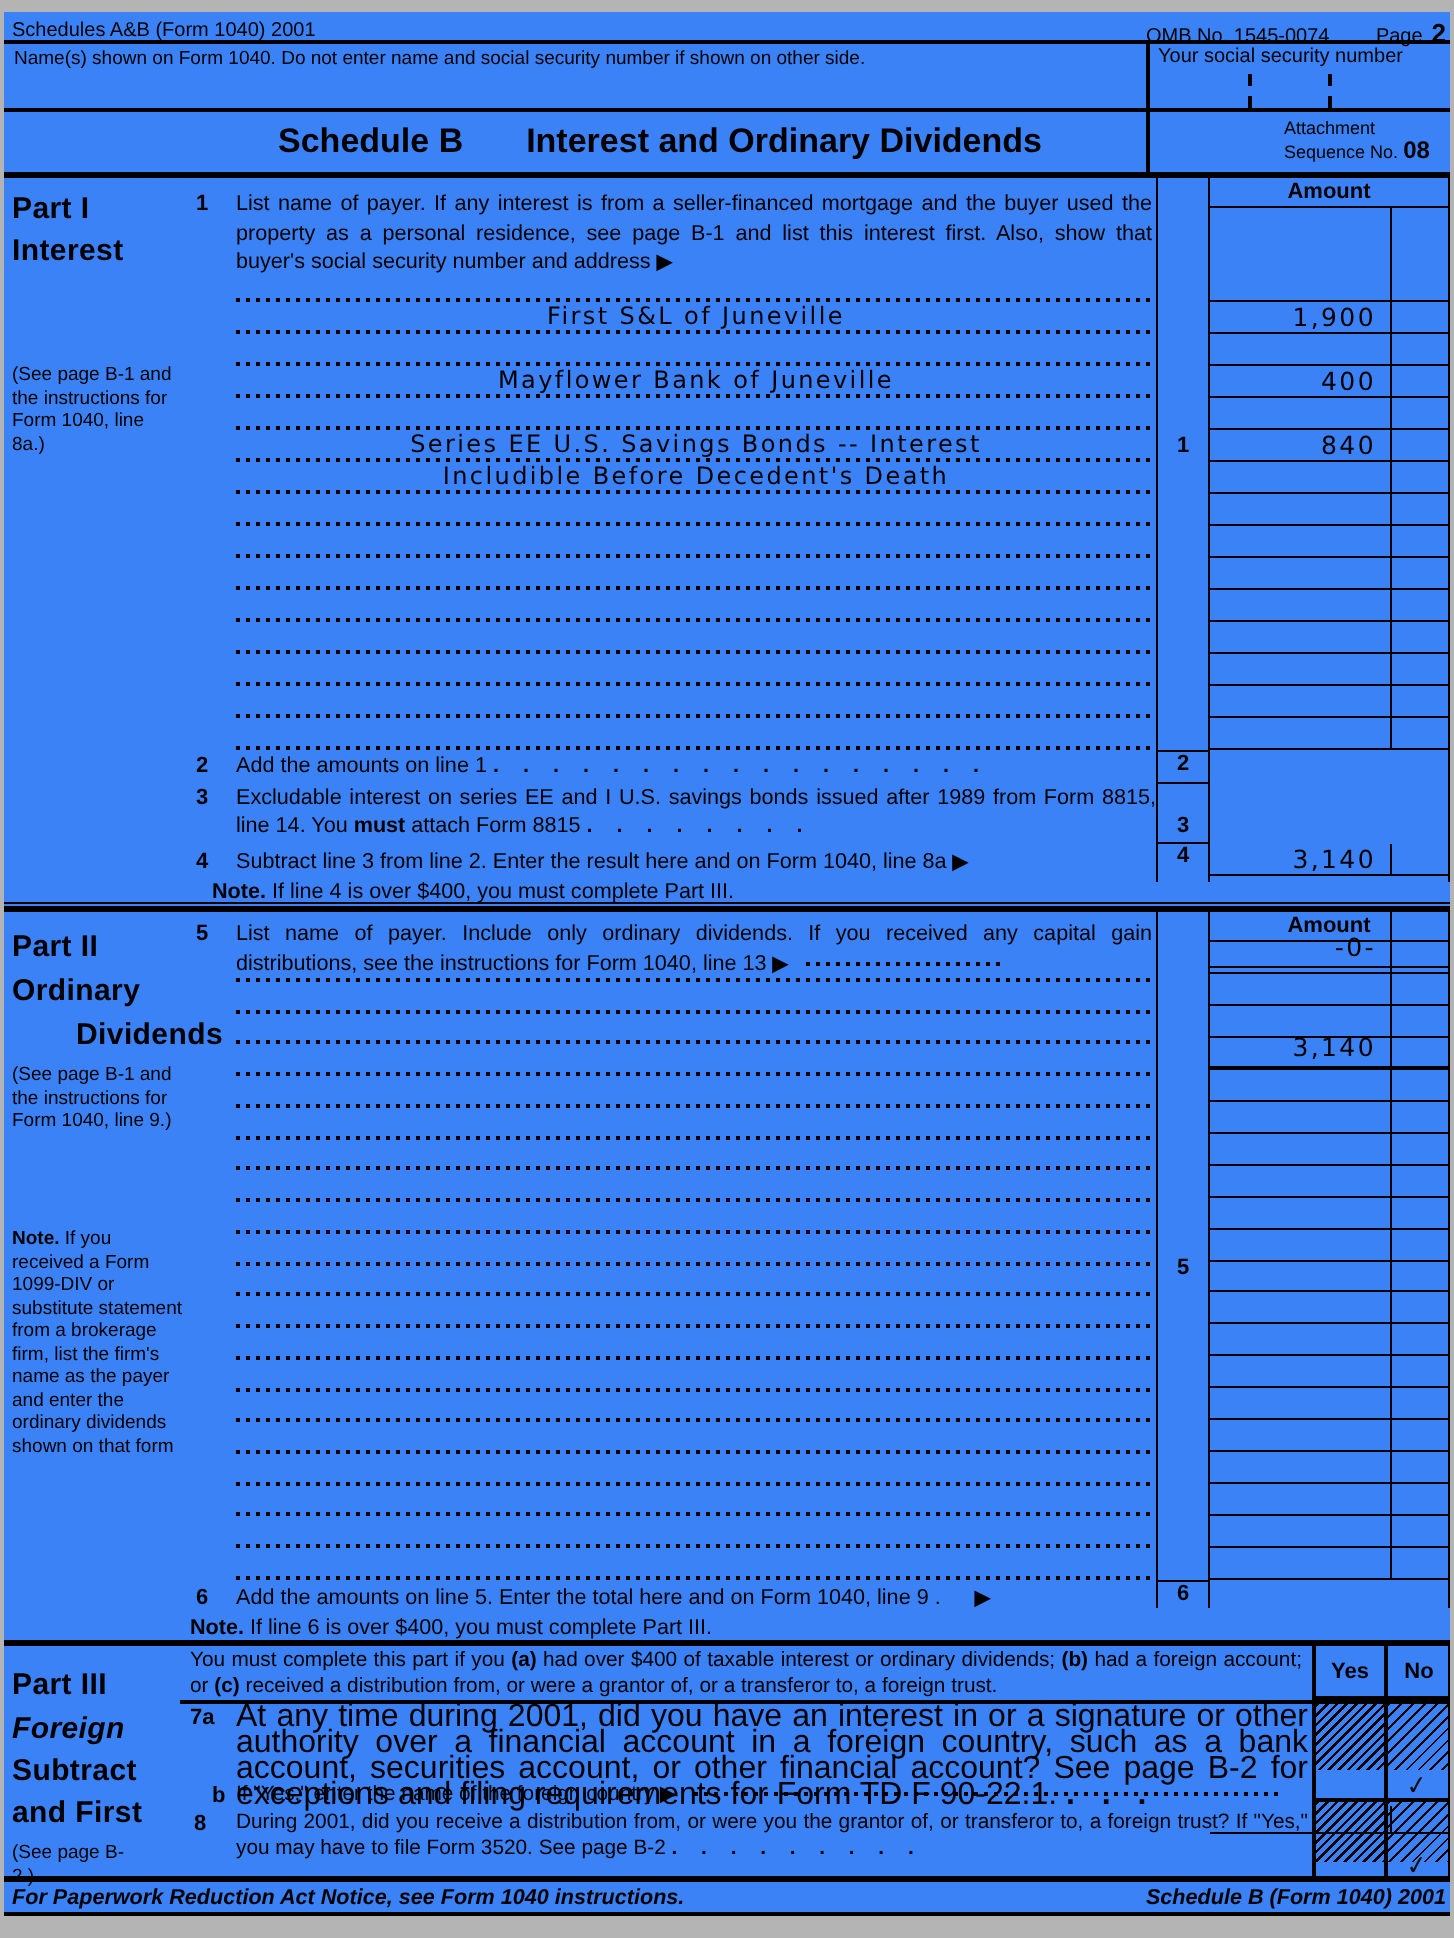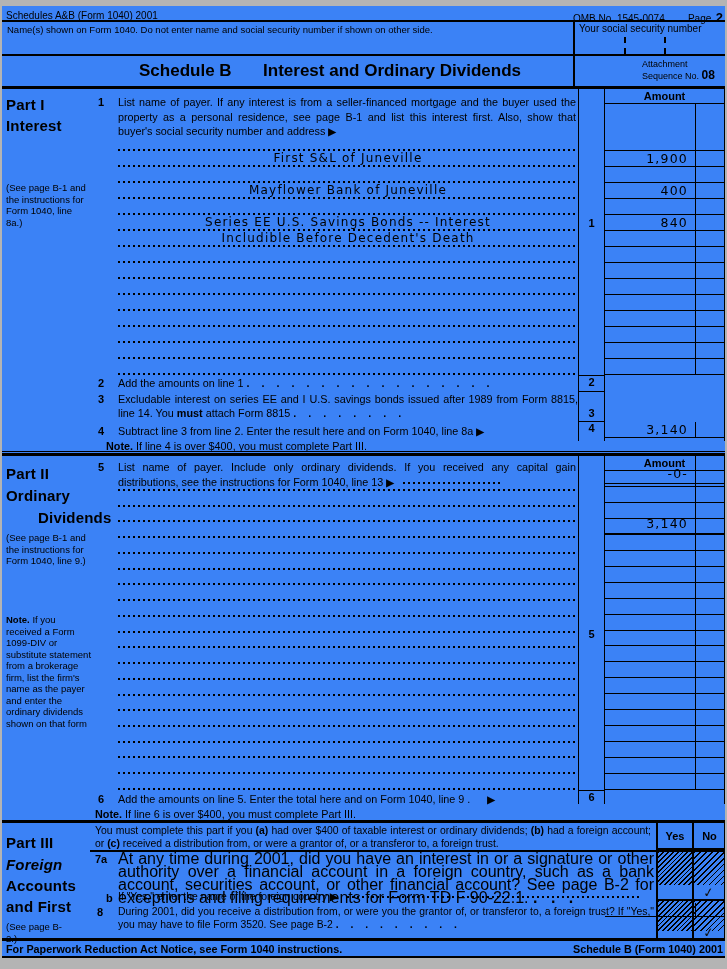--- a/index.html
+++ b/index.html
@@ -26,21 +26,21 @@
   .numcol { border-left:1.8px solid #000; border-right:1.8px solid #000; }
   .numcol .lbl { position:absolute; width:100%; text-align:center; font-size:11px; font-weight:bold; }
   .arow { position:relative; border-bottom:1.4px solid #000; }
   .arow .aval { position:absolute; right:36px; top:0; bottom:0; display:flex; align-items:center; }
   .arow .cents { position:absolute; right:0; top:0; bottom:0; width:29px; border-left:1.4px solid #000; }
   .amount-header { border-bottom:1.8px solid #000; text-align:center; font-weight:bold; font-size:11px; padding-top:1px; }
   .hatch-dense { background:repeating-linear-gradient(135deg,#000 0 1.3px,transparent 1.3px 3.4px); }
   .hatch-light { background:repeating-linear-gradient(135deg,#000 0 1px,transparent 1px 4.2px); }
   .check { font-size:13px; transform:rotate(-8deg); color:#111; }
   .yn-cell { border-bottom:2.5px solid #000; display:flex; align-items:center; justify-content:center; font-size:11px; font-weight:bold; }
-  .foot { font-size:10.8px; font-weight:bold; }
+  .foot { font-size:10.8px; font-weight:bold;font-style:italic; }
   .dash { position:absolute; width:0; border-left:2px dashed #000; }
 </style>
 </head>
 <body>
 
 <div class="paper">
 
   <div class="abs t10" style="left:4px;top:4px;">Schedules A&amp;B (Form 1040) 2001</div>
   <div class="abs" style="left:571px;top:2px;width:150px;display:flex;justify-content:space-between;align-items:baseline;">
     <span class="t10">OMB No. 1545-0074</span>
@@ -344,21 +344,21 @@
   <div class="abs arow" style="left:603px;top:784px;width:119px;height:14px;">
     <span class="aval hand"></span>
       <div class="cents"></div>
   </div>
   <div class="vr" style="left:721.5px;top:450px;width:1.5px;height:348px;"></div>
 
   <div class="hr" style="top:814px;height:3px;"></div>
 
   <div class="abs part-label" style="left:4px;top:826px;">Part III</div>
   <div class="abs part-label" style="left:4px;top:848px;font-style:italic;">Foreign</div>
-  <div class="abs part-label" style="left:4px;top:869px;">Accounts</div>
+  <div class="abs part-label" style="left:4px;top:869px;">Subtract</div>
   <div class="abs part-label" style="left:4px;top:890px;">and First</div>
   <div class="abs t95" style="left:4px;top:915px;width:60px;">(See page B-2.)</div>
 
   <div class="abs just" style="left:93px;top:819px;width:556px;font-size:10.4px;line-height:12.5px;">
     <span>You must complete this part if you </span><span class="b">(a)</span><span> had over $400 of taxable interest or ordinary dividends; </span><span class="b">(b)</span><span> had a foreign account; or </span><span class="b">(c)</span><span> received a distribution from, or were a grantor of, or a transferor to, a foreign trust.</span>
   </div>
 
   <div class="abs yn-cell" style="left:654px;top:817px;width:36px;height:27px;border-left:2px solid #000;">Yes</div>
   <div class="abs yn-cell" style="left:690px;top:817px;width:33px;height:27px;border-left:2px solid #000;">No</div>
   <div class="hr" style="left:88px;top:843.5px;width:635px;height:2.5px;"></div>

